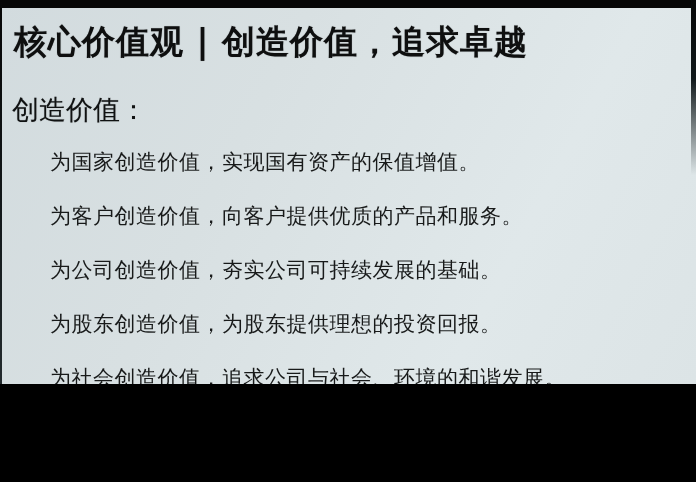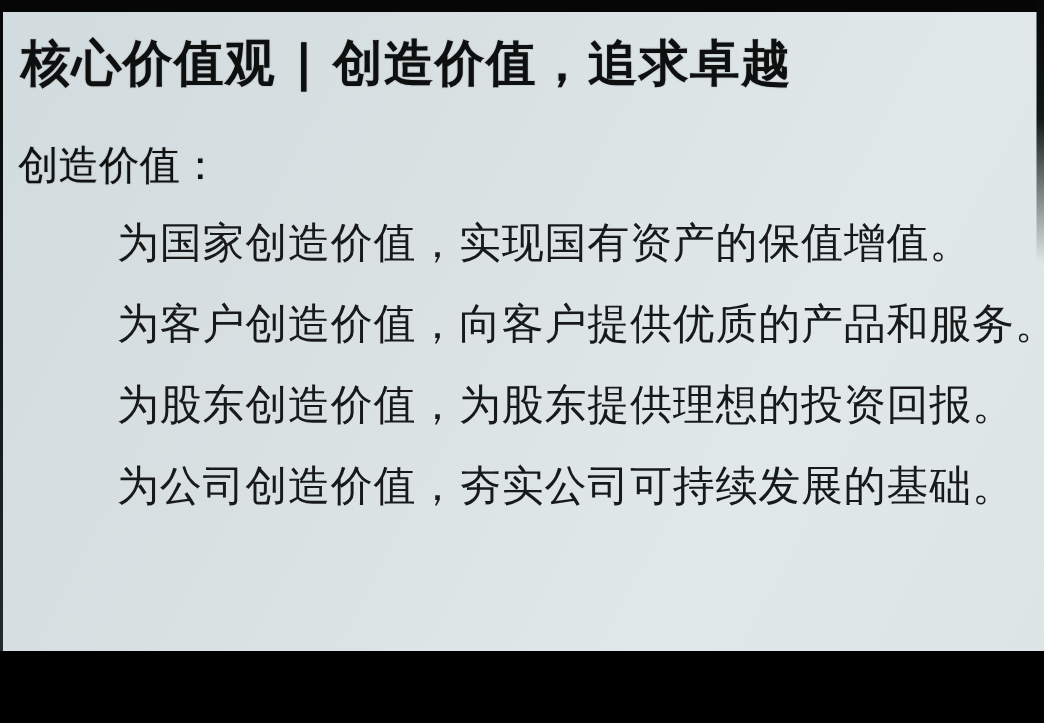--- a/index.html
+++ b/index.html
@@ -4,21 +4,21 @@
 <style>
   html, body {
     margin: 0;
     padding: 0;
     background: #000;
     font-family: "DejaVu Sans", "Liberation Sans", sans-serif;
   }
   .stage {
     position: relative;
     width: 696px;
-    height: 434px;
+    height: 384px;
     overflow: hidden;
     background: linear-gradient(118deg, #d2dbde 0%, #d8e0e2 35%, #e0e8ea 72%, #dce4e6 100%);
   }
   
   .bar-top {
     position: absolute;
     top: 0; left: 0; right: 0;
     height: 8px;
     background: #060606;
   }
@@ -59,39 +59,39 @@
   .value-list {
     position: absolute;
     left: 50px;
     top: 147px;
     right: 10px;
     display: flex;
     flex-direction: column;
     gap: 24px;
   }
   .value-item {
-    font-size: 28px;
+    font-size: 21px;
     line-height: 30px;
     color: #181a1a;
     white-space: nowrap;
     letter-spacing: 0.5px;
-    margin-left: 28px;
   }
 </style>
 </head>
 <body>
 
 <div class="stage">
   <div class="bar-top"></div>
   <div class="edge-left"></div>
   <div class="edge-right"></div>
 
   <div class="slide-title">核心价值观 | 创造价值，追求卓越</div>
 
   <div class="section-heading">创造价值：</div>
 
   <div class="value-list">
     <div class="value-item">为国家创造价值，实现国有资产的保值增值。</div>
     <div class="value-item">为客户创造价值，向客户提供优质的产品和服务。</div>
+    <div class="value-item">为公司创造价值，夯实公司可持续发展的基础。</div>
     <div class="value-item">为股东创造价值，为股东提供理想的投资回报。</div>
-    <div class="value-item">为公司创造价值，夯实公司可持续发展的基础。</div>
+    <div class="value-item">为社会创造价值，追求公司与社会、环境的和谐发展。</div>
   </div>
 </div>
 
 </body></html>

